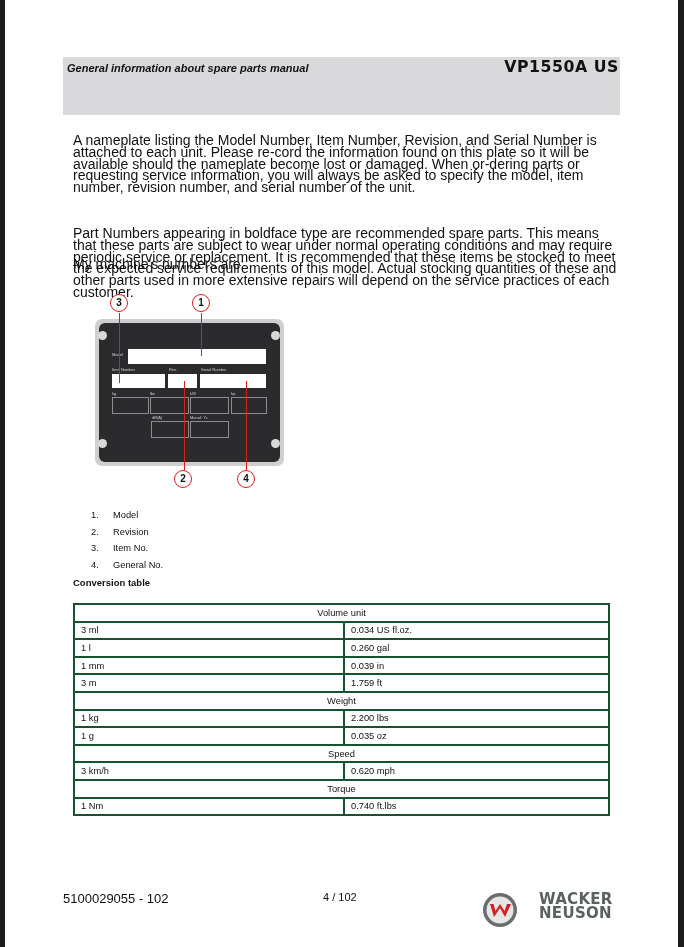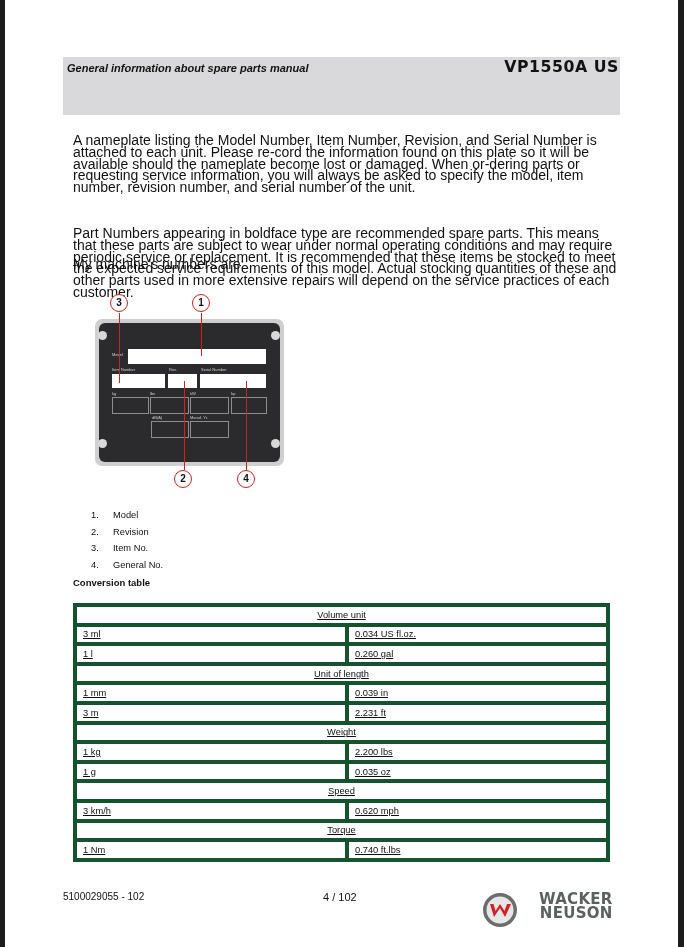--- a/index.html
+++ b/index.html
@@ -52,28 +52,28 @@
 
   .legend-list { position:absolute; left:86px; top:510px; font-size:9.3px; }
   .legend-item { height:16.5px; display:flex; }
   .legend-num { width:22px; text-align:left; }
   .conv-title { position:absolute; left:68px; top:577px; font-size:9.5px; font-weight:bold; }
 
   table.conv {
     position:absolute; left:68px; top:603px; width:537px; border-collapse:collapse;
     font-size:9.3px; color:#111;
   }
-  table.conv td { border:4px solid #14532d; height:15.6px; padding:0 6px;text-decoration:underline; }
+  table.conv td { border:2px solid #14532d; height:15.6px; padding:0 6px; }
   table.conv td.hdr { text-align:center; }
   table.conv td.c1 { width:256px; }
 
-  .footer-doc { position:absolute; left:58px; top:891px; font-size:10px; }
+  .footer-doc { position:absolute; left:58px; top:891px; font-size:13px; }
   .footer-page { position:absolute; left:318px; top:891px; font-size:11px; }
   .logo { position:absolute; left:476px; top:889px; width:145px; height:40px; }
-  .logo-text { position:absolute; left:58px; top:3px; font-size:15px; font-weight:bold; color:#5a6260; line-height:14px; letter-spacing:0.3px; font-family:"DejaVu Sans", sans-serif;text-align:right; }
+  .logo-text { position:absolute; left:58px; top:3px; font-size:15px; font-weight:bold; color:#5a6260; line-height:14px; letter-spacing:0.3px; font-family:"DejaVu Sans", sans-serif; }
 </style>
 </head>
 <body>
 
 <div class="page">
 
   <div class="header">
     <div class="header-title">General information about spare parts manual</div>
     <div class="header-model">VP1550A US</div>
   </div>
@@ -153,29 +153,26 @@
         </tr>
       <tr>
           <td class="c1">3 ml</td>
           <td>0.034 US fl.oz.</td>
         </tr>
       <tr>
           <td class="c1">1 l</td>
           <td>0.260 gal</td>
         </tr>
       <tr>
-          <td class="hdr" colspan="2">Unit of length</td>
-        </tr>
-      <tr>
           <td class="c1">1 mm</td>
           <td>0.039 in</td>
         </tr>
       <tr>
           <td class="c1">3 m</td>
-          <td>2.231 ft</td>
+          <td>1.759 ft</td>
         </tr>
       <tr>
           <td class="hdr" colspan="2">Weight</td>
         </tr>
       <tr>
           <td class="c1">1 kg</td>
           <td>2.200 lbs</td>
         </tr>
       <tr>
           <td class="c1">1 g</td>

